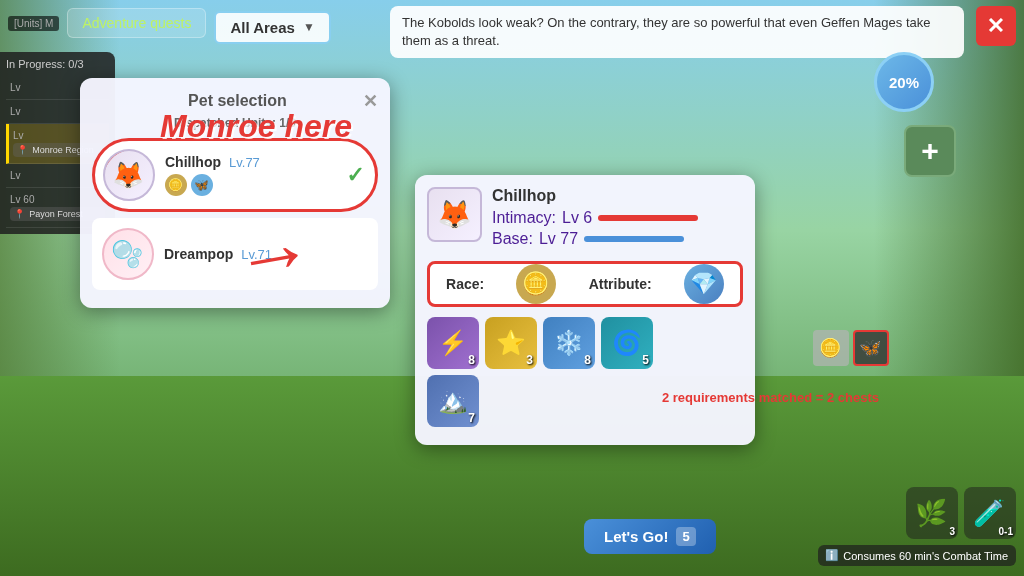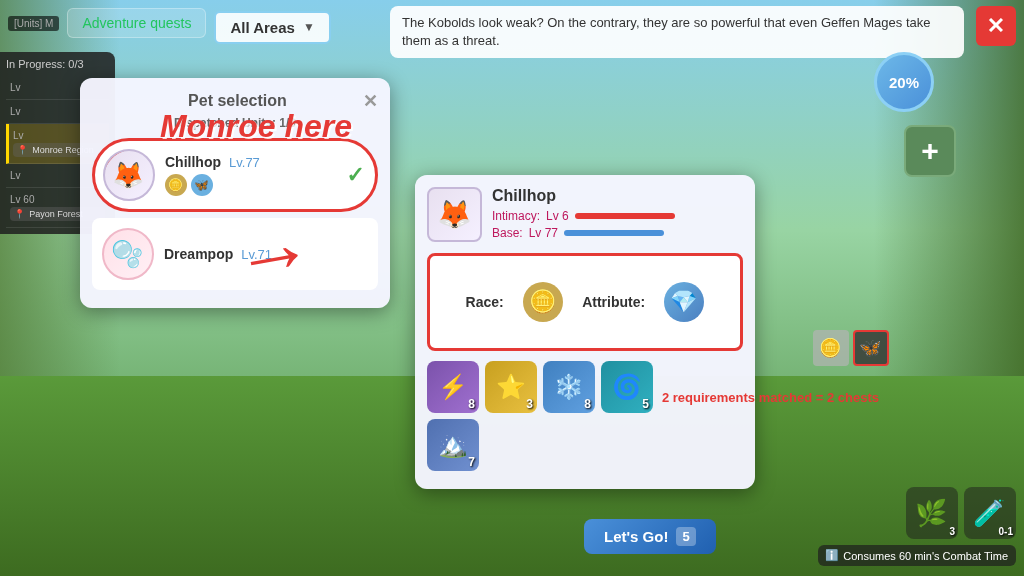--- a/index.html
+++ b/index.html
@@ -52,21 +52,21 @@
     .top-left-info {
       background: rgba(0,0,0,0.6);
       color: #aaa;
       font-size: 10px;
       padding: 2px 6px;
       border-radius: 3px;
     }
     .adventure-tab {
       background: rgba(255,255,255,0.15);
       border: 1px solid rgba(255,255,255,0.3);
-      color: #22c55e;
+      color: #bef264;
       font-size: 14px;
       padding: 6px 14px;
       border-radius: 6px;
       cursor: pointer;
     }
     .all-areas-dropdown {
       background: rgba(255,255,255,0.9);
       border: 2px solid #89CFF0;
       color: #333;
       font-size: 15px;
@@ -386,40 +386,40 @@
       font-size: 16px;
       font-weight: bold;
       color: #333;
       margin-bottom: 4px;
     }
     .stat-row {
       display: flex;
       align-items: center;
       gap: 6px;
       margin-bottom: 3px;
-      font-size: 12px;
-      color: #be185d;
+      font-size: 16px;
+      color: #4c1d95;
     }
     .stat-bar {
       flex: 1;
       height: 6px;
       border-radius: 3px;
       max-width: 100px;
     }
     .stat-bar.intimacy { background: #e53935; }
     .stat-bar.base { background: #4a90d9; }
 
     
     .race-attr-box {
       border: 3px solid #e53935;
       border-radius: 8px;
       display: flex;
       align-items: center;
       justify-content: space-around;
-      padding: 26px;
+      padding: 0;
       margin-bottom: 10px;
       background: white;
     }
     .race-attr-label {
       font-size: 14px;
       font-weight: bold;
       color: #333;
     }
     .race-icon, .attr-icon {
       width: 40px;

